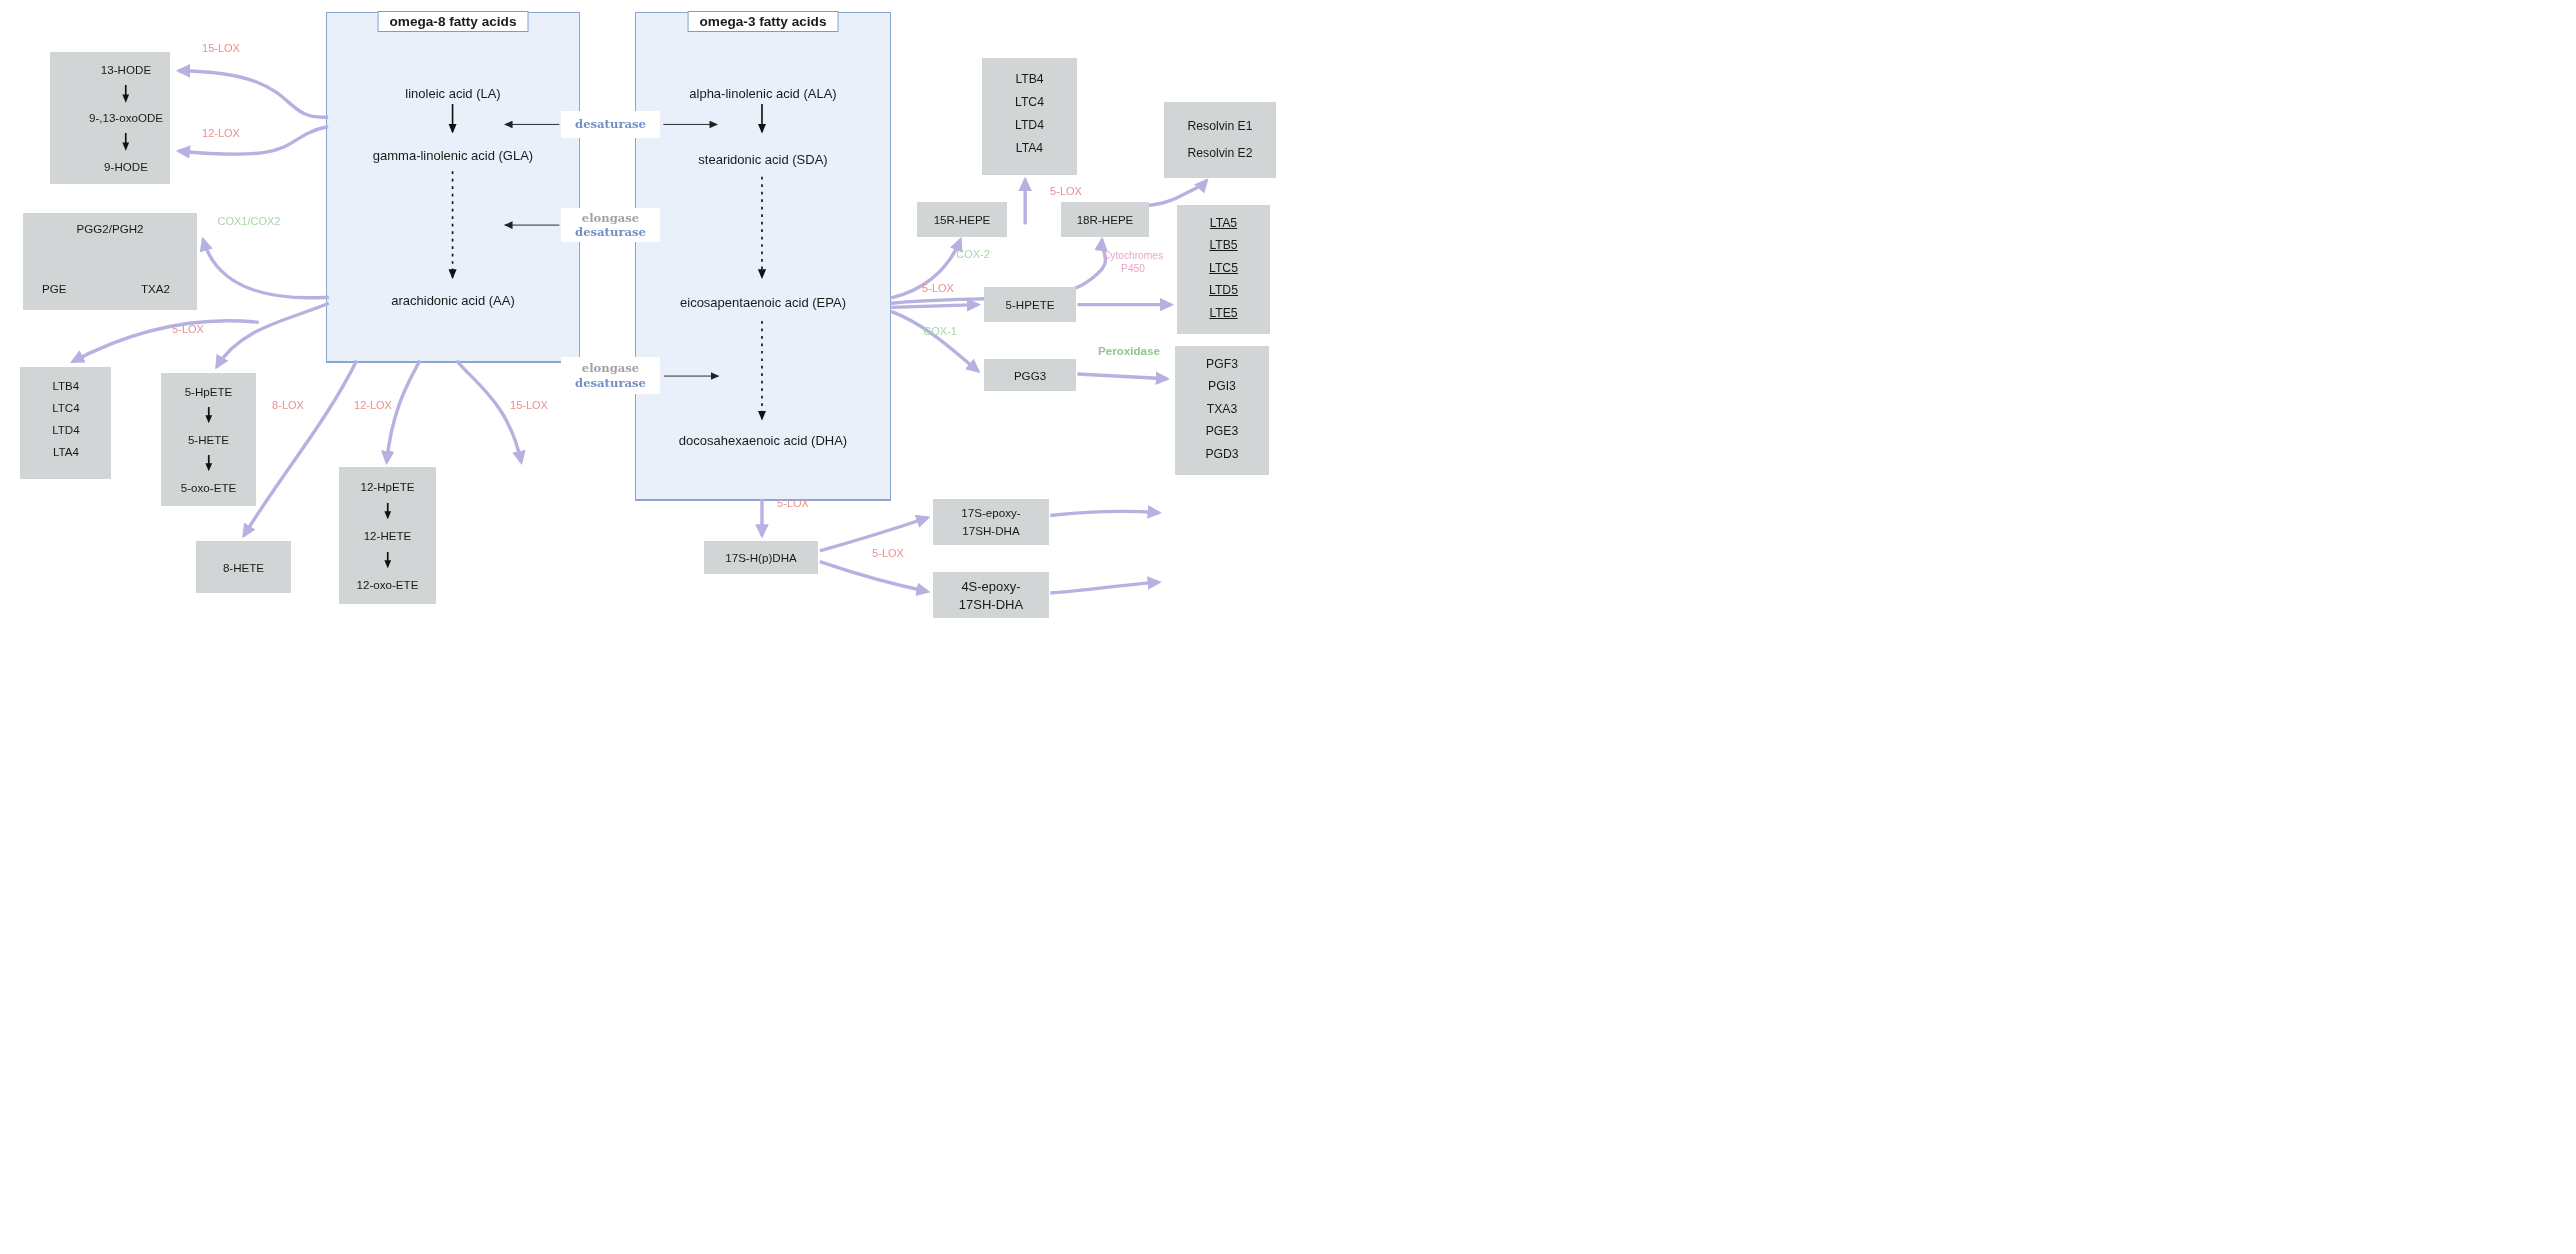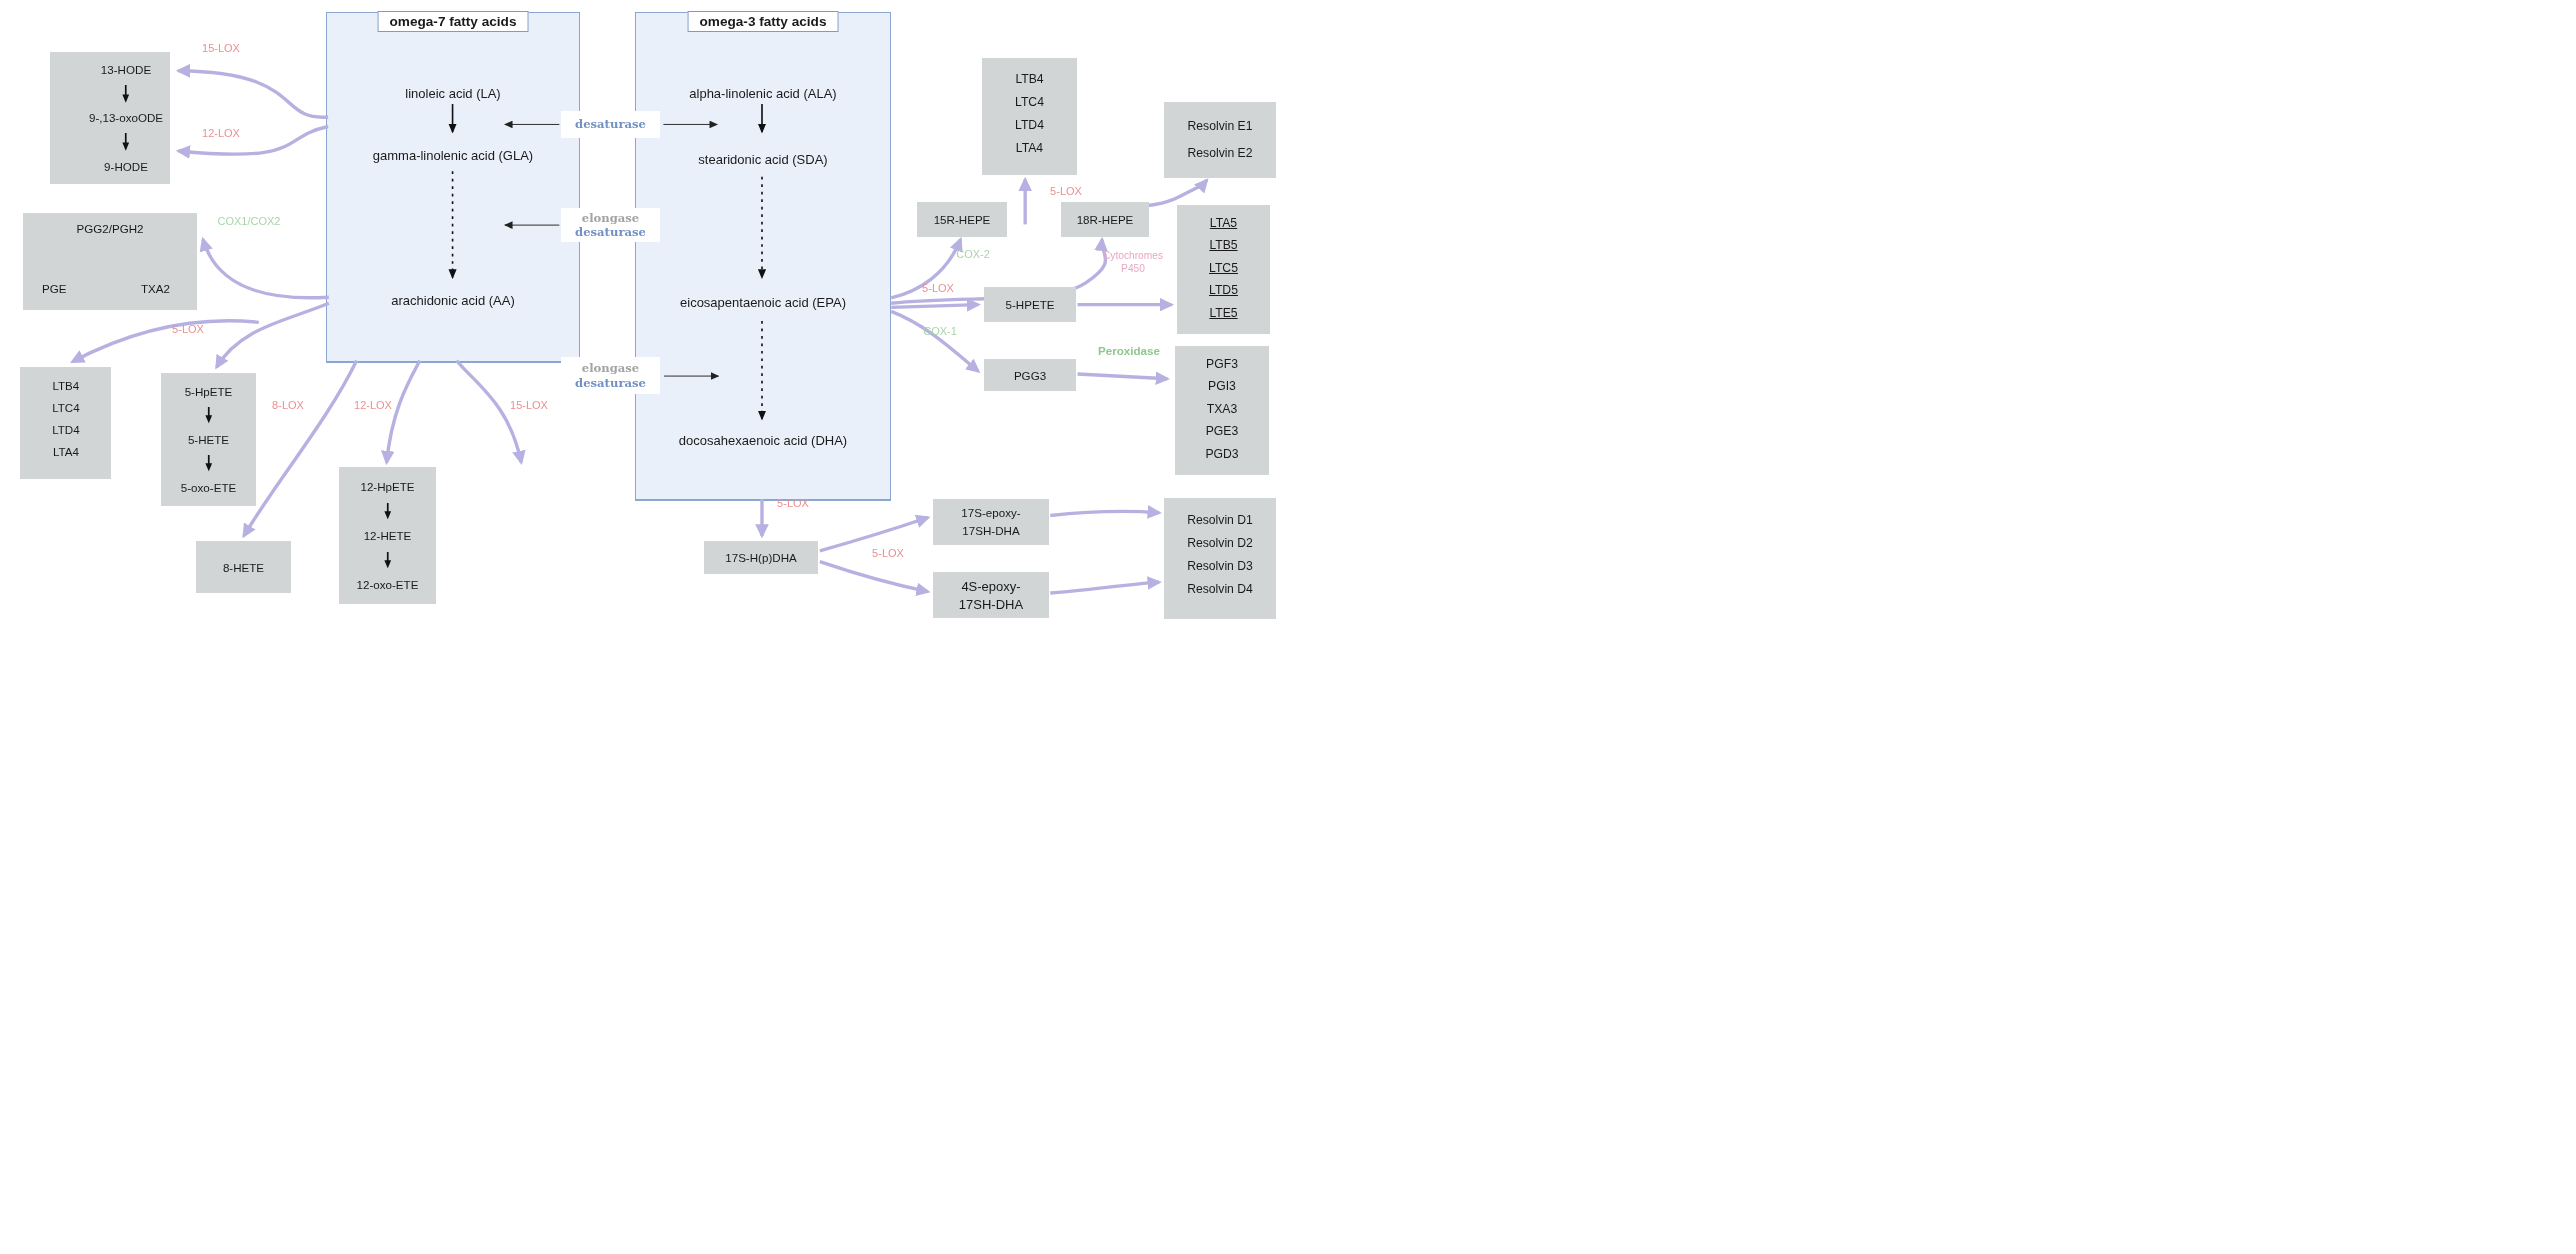--- a/index.html
+++ b/index.html
@@ -84,21 +84,21 @@
       <path stroke-dasharray="4 7" d="M 1120 472 L 1120 616"></path>
     </g>
 
     <g stroke="#111111" stroke-width="3.4" fill="none" marker-end="url(#mbb)">
       <path d="M 158 356 L 114 406"></path>
       <path d="M 168 356 L 214 406"></path>
     </g>
   </svg>
 
   <div class="obox" style="left:326px;top:11.6px;width:252px;height:348px;">
-    <div class="otitle">omega-7 fatty acids</div>
+    <div class="otitle">omega-8 fatty acids</div>
     <div class="node" style="top:73px;">linoleic acid (LA)</div>
     <div class="node" style="top:135px;">gamma-linolenic acid (GLA)</div>
     <div class="node" style="top:280px;">arachidonic acid (AA)</div>
   </div>
 
   <div class="obox" style="left:635px;top:11.6px;width:254px;height:486px;">
     <div class="otitle">omega-3 fatty acids</div>
     <div class="node" style="top:73px;">alpha-linolenic acid (ALA)</div>
     <div class="node" style="top:139px;">stearidonic acid (SDA)</div>
     <div class="node" style="top:282px;">eicosapentaenoic acid (EPA)</div>
@@ -232,21 +232,15 @@
 
   <div class="gbox vlist" style="left:933px;top:499px;width:116px;height:46px;padding-top:5.4px;line-height:17.7px;font-size:11.6px;">
     <div>17S-epoxy-</div>
     <div>17SH-DHA</div>
   </div>
   <div class="gbox vlist" style="left:933px;top:572px;width:116px;height:46px;padding-top:6.1px;line-height:17.7px;font-size:13px;">
     <div>4S-epoxy-</div>
     <div>17SH-DHA</div>
   </div>
 
-  <div class="gbox vlist" style="left:1164px;top:498px;width:112px;height:121px;padding-top:11px;line-height:23px;">
-    <div>Resolvin D1</div>
-    <div>Resolvin D2</div>
-    <div>Resolvin D3</div>
-    <div>Resolvin D4</div>
-  </div>
 
 </div>
 
 
 </body></html>

